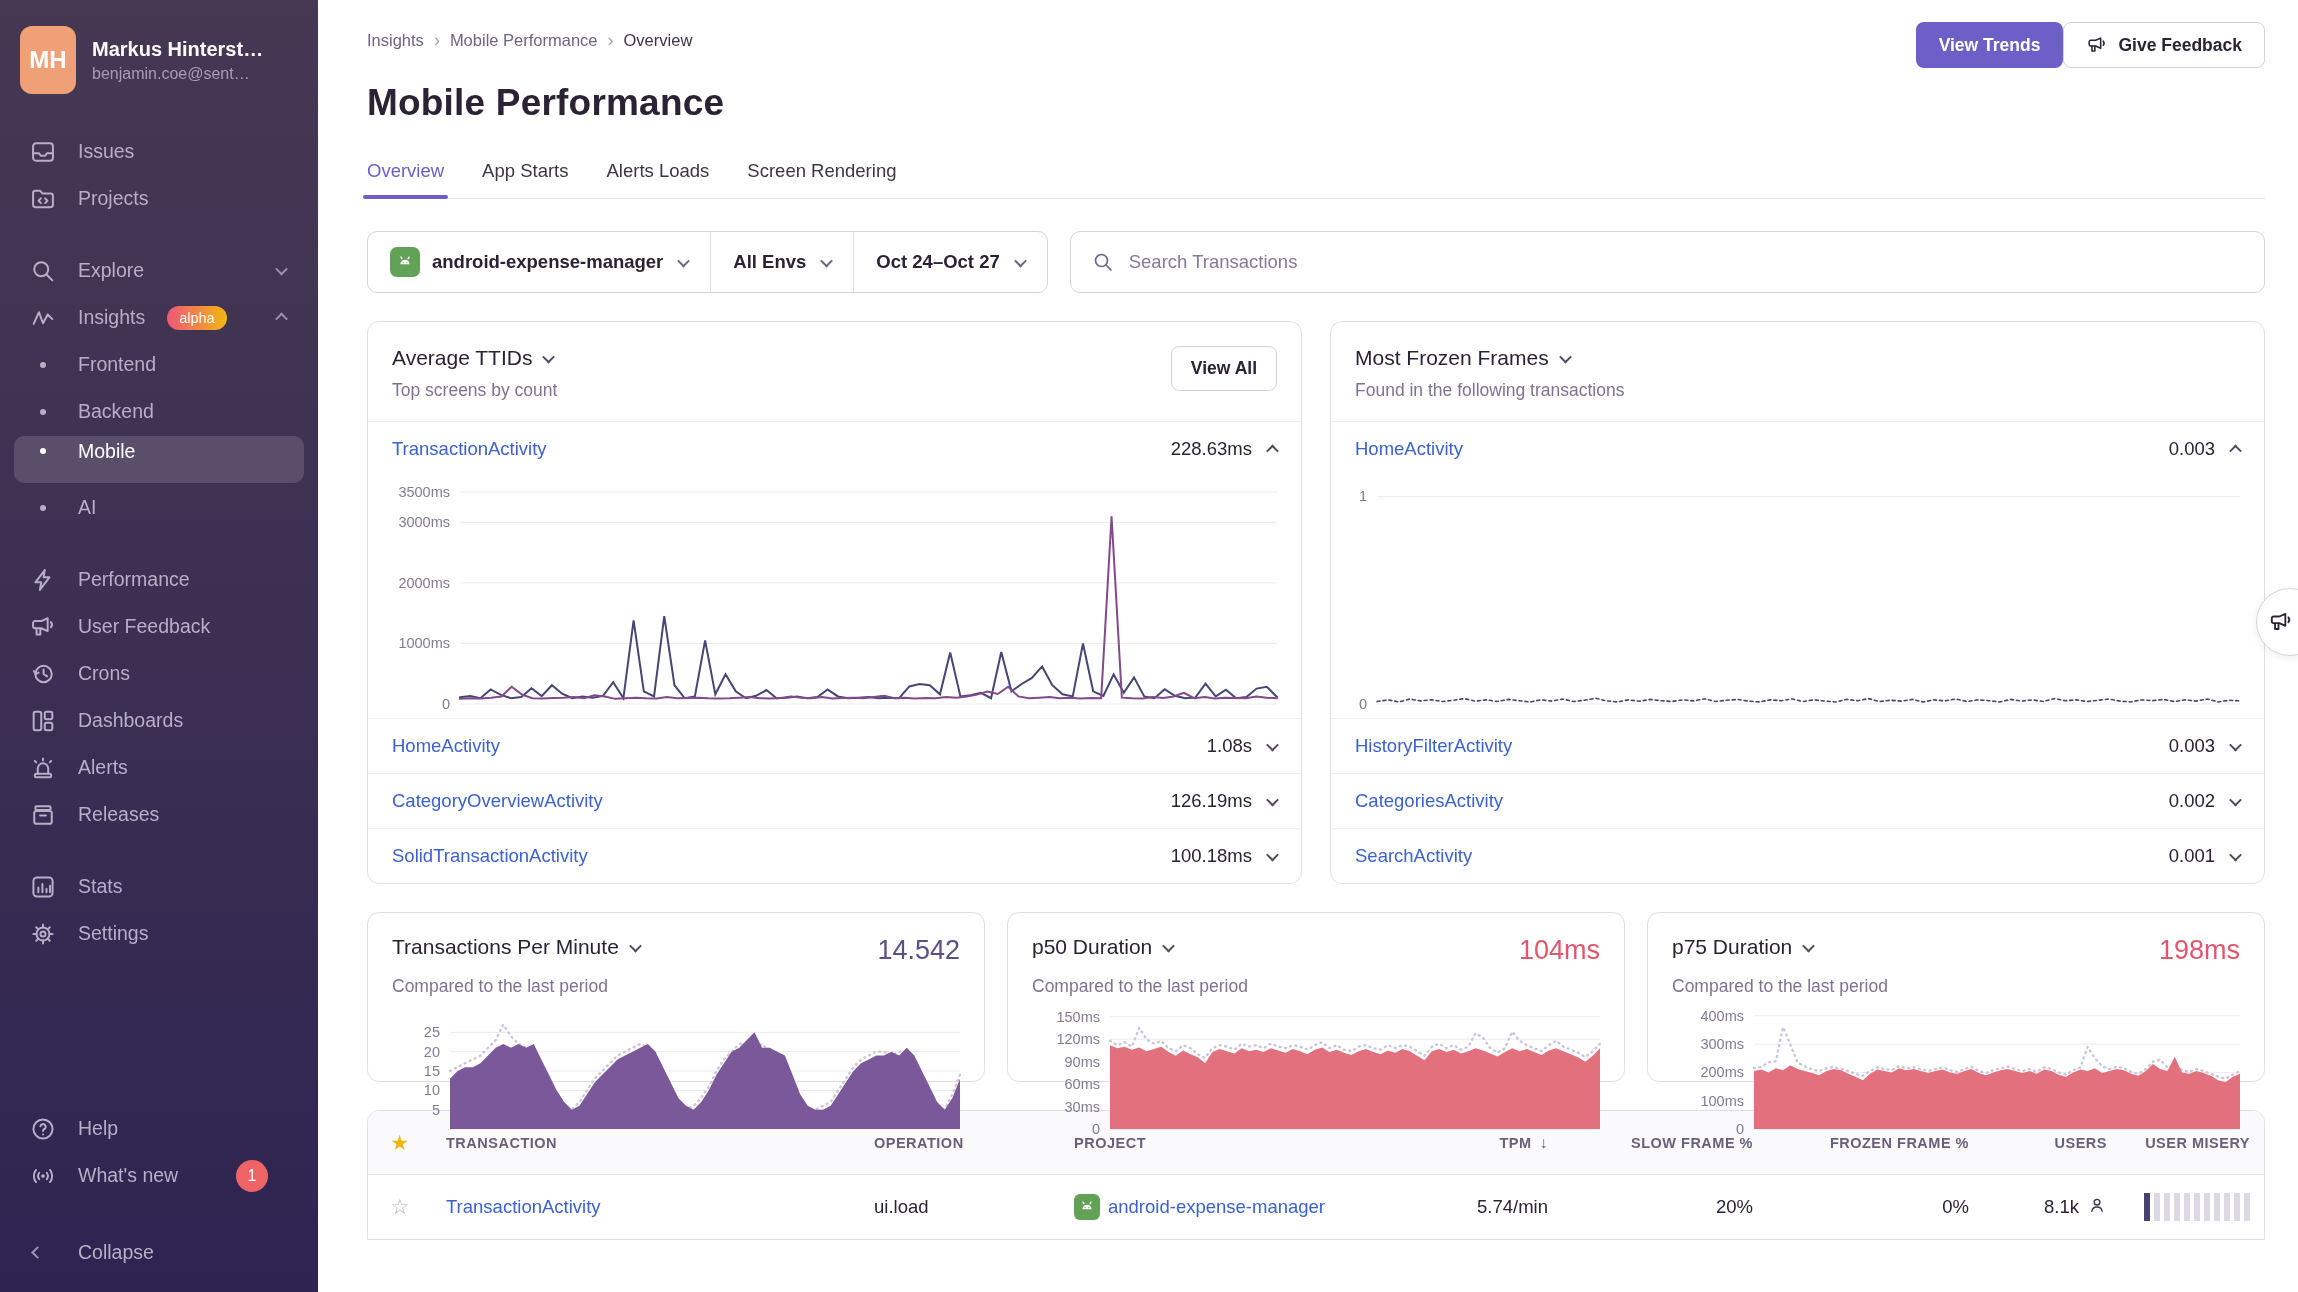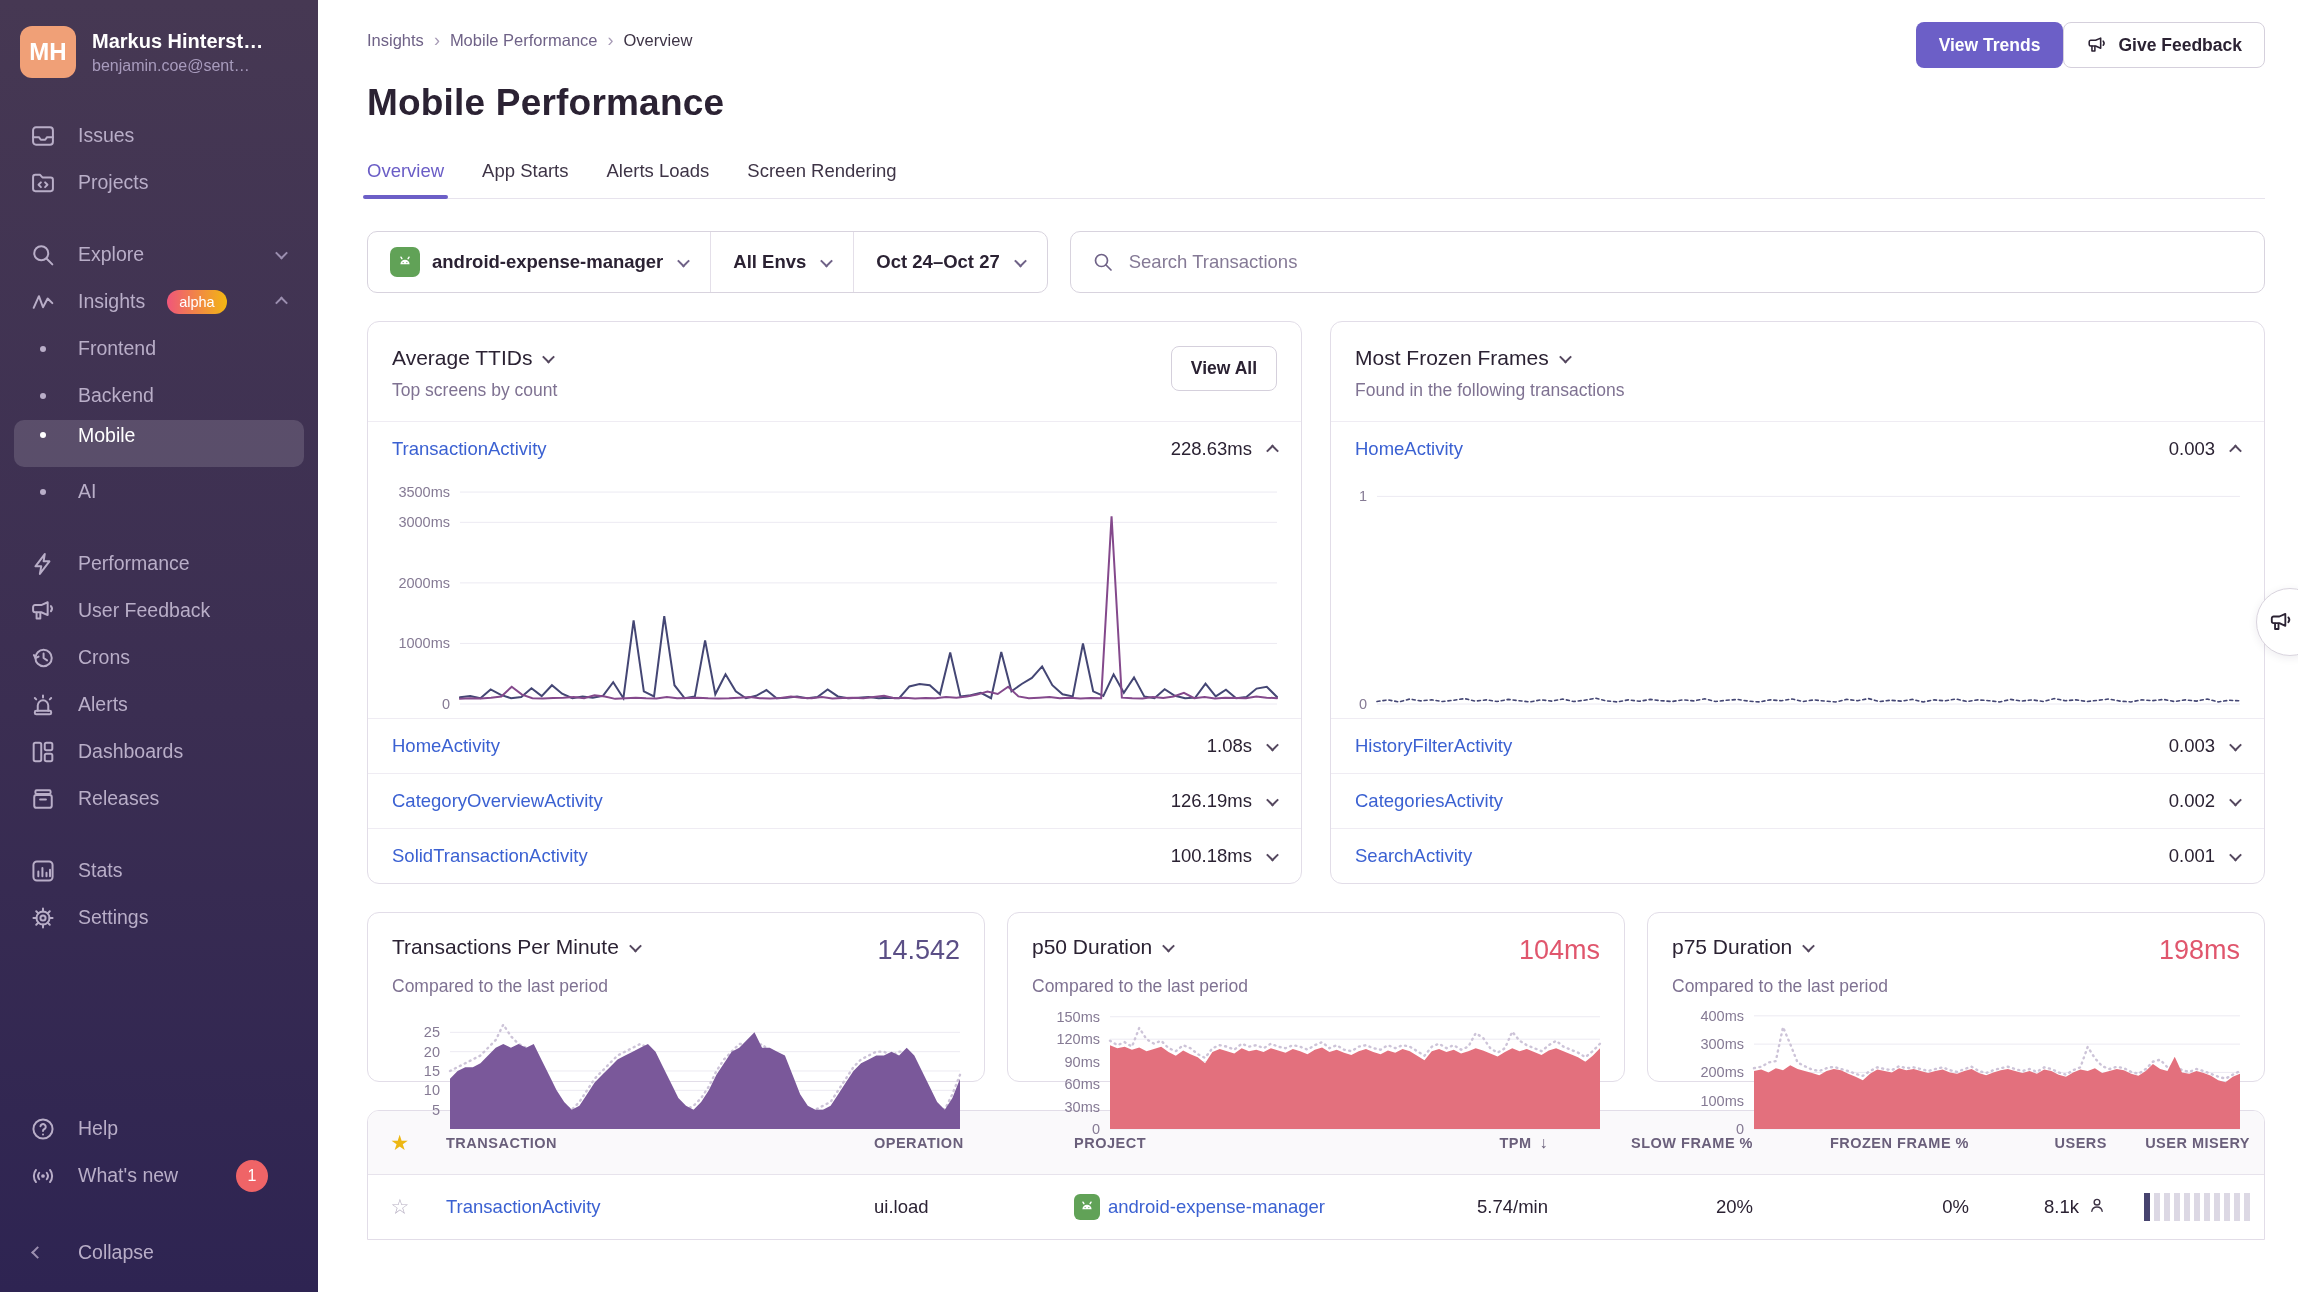--- a/index.html
+++ b/index.html
@@ -8,21 +8,21 @@
     font-family: "Liberation Sans", "DejaVu Sans", sans-serif;
     display:flex; overflow:hidden; background:#fff; color:#2b2233; position:relative;
   }
   
   .sidebar {
     width:318px; flex:0 0 318px; height:100%;
     background:linear-gradient(180deg,#463853 0%,#3b2e52 55%,#2e2452 100%);
     display:flex; flex-direction:column; color:#b9aec8;
   }
   .user { display:flex; align-items:center; gap:16px; padding:26px 20px 20px 20px; cursor:pointer; }
-  .avatar { width:56px; height:52px; border-radius:12px; background:#f0a077; color:#fff;
+  .avatar { width:56px; height:68px; border-radius:12px; background:#f0a077; color:#fff;
     font-size:24px; font-weight:bold; display:flex; align-items:center; justify-content:center; flex:0 0 56px;}
   .user-name { color:#fff; font-weight:bold; font-size:20px; white-space:nowrap; }
   .user-email { color:#a89bbd; font-size:16px; margin-top:4px; white-space:nowrap; }
   nav { margin-top:14px; display:flex; flex-direction:column; }
   .nav-item { display:flex; align-items:center; gap:20px; height:47px; padding:0 16px 0 28px;
     font-size:19.5px; color:#b9aec8; cursor:pointer; white-space:nowrap; }
   .nicon { width:30px; height:30px; flex:0 0 30px; display:flex; align-items:center; justify-content:center; }
   .nicon svg { width:28px; height:28px; }
   .bullet { width:6px; height:6px; border-radius:50%; background:#b9aec8; }
   .nav-item.selected { background:rgba(255,255,255,.14); border-radius:10px; margin:1px 14px; padding:0 2px 17px 14px; color:#fff; }
@@ -228,36 +228,36 @@
             <circle cx="12.5" cy="12" r="7"></circle>
             <path d="M12.5 8.2V12l3 2"></path>
             <path d="M4.2 9.5l1.4 2.6 2.6-1.3"></path>
           </svg>
       </span>
       <span>Crons</span>
     </div>
     <div class="nav-item">
       <span class="nicon">
         <svg class="iconsvg" viewBox="0 0 24 24">
+            <rect x="4" y="4" width="6.5" height="16" rx="1.5"></rect>
+            <rect x="13.5" y="4" width="6.5" height="6.5" rx="1.5"></rect>
+            <rect x="13.5" y="13.5" width="6.5" height="6.5" rx="1.5"></rect>
+          </svg>
+      </span>
+      <span>Dashboards</span>
+    </div>
+    <div class="nav-item">
+      <span class="nicon">
+        <svg class="iconsvg" viewBox="0 0 24 24">
             <path d="M7.5 17v-4.5a4.5 4.5 0 0 1 9 0V17"></path>
             <rect x="5" y="17" width="14" height="3" rx="1.2"></rect>
             <path d="M12 5.5V3.8M6.2 7.2L5 6M17.8 7.2L19 6"></path>
           </svg>
       </span>
       <span>Alerts</span>
-    </div>
-    <div class="nav-item">
-      <span class="nicon">
-        <svg class="iconsvg" viewBox="0 0 24 24">
-            <rect x="4" y="4" width="6.5" height="16" rx="1.5"></rect>
-            <rect x="13.5" y="4" width="6.5" height="6.5" rx="1.5"></rect>
-            <rect x="13.5" y="13.5" width="6.5" height="6.5" rx="1.5"></rect>
-          </svg>
-      </span>
-      <span>Dashboards</span>
     </div>
     <div class="nav-item">
       <span class="nicon">
         <svg class="iconsvg" viewBox="0 0 24 24">
             <rect x="4.5" y="8.5" width="15" height="11" rx="1.8"></rect>
             <rect x="5.5" y="4.5" width="13" height="3.2" rx="1"></rect>
             <path d="M9.5 12.5h5"></path>
           </svg>
       </span>
       <span>Releases</span>

